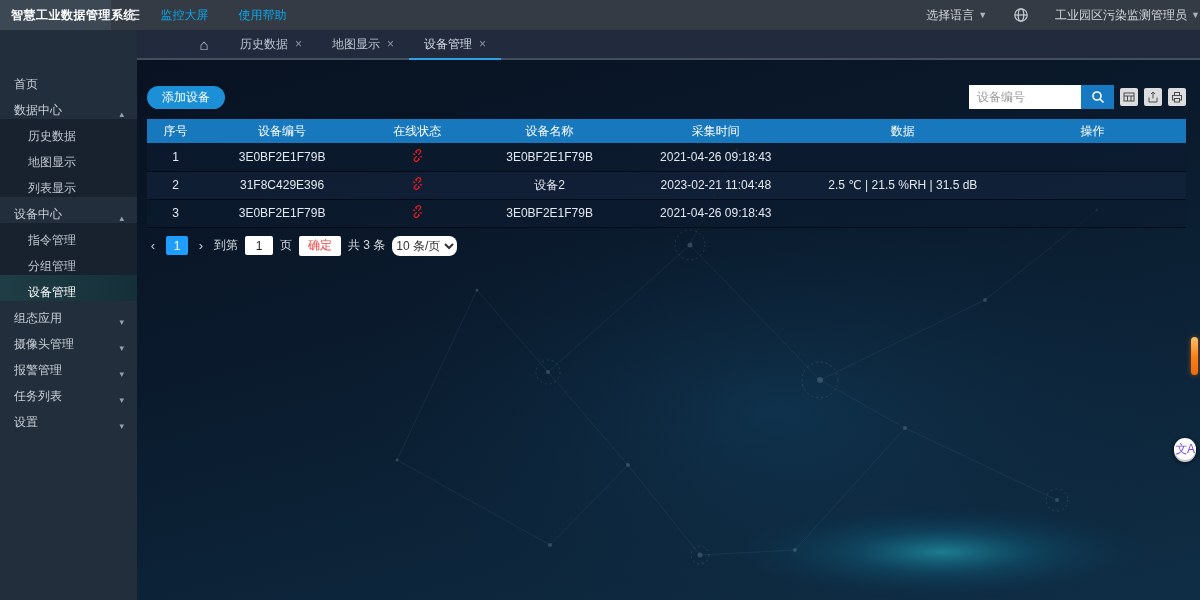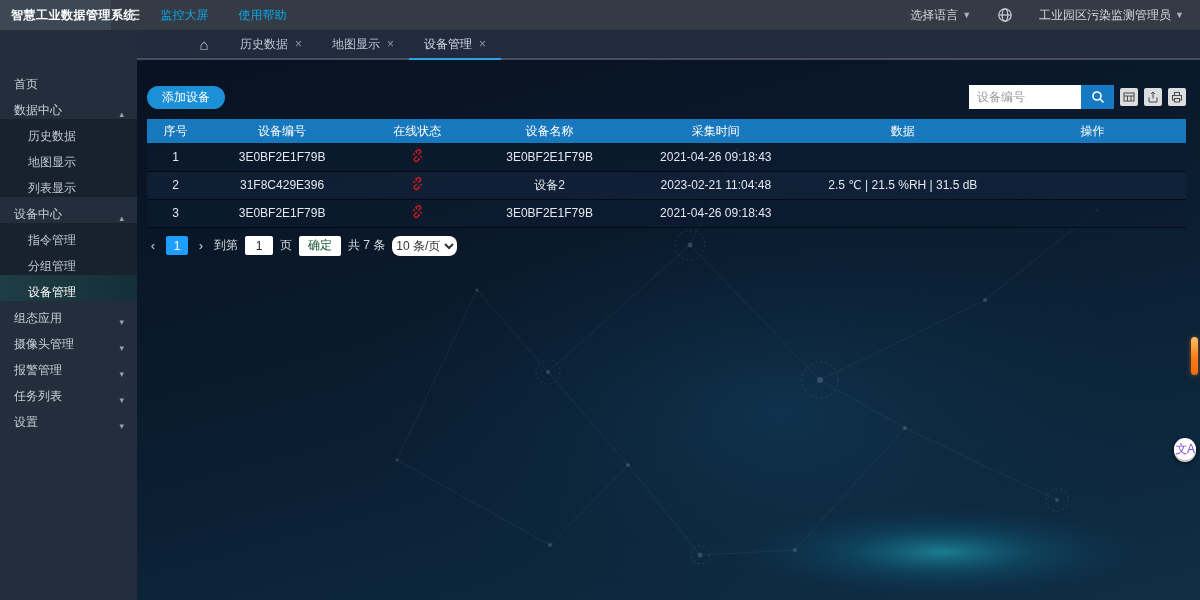--- a/index.html
+++ b/index.html
@@ -6,21 +6,21 @@
   html,body { width:1200px; height:600px; overflow:hidden; }
   body { font-family:"Liberation Sans","DejaVu Sans",sans-serif; background:#0a1626; }
   .app { position:relative; width:1200px; height:600px; overflow:hidden; }
 
   
   .topbar { position:absolute; top:0; left:0; width:1200px; height:30px; background:#343b44; display:flex; align-items:center; z-index:6; }
   .logo { width:111px; height:30px; background:#3c4854; color:#fff; font-size:12px; font-weight:bold; display:flex; align-items:center; padding-left:11px; letter-spacing:.5px; white-space:nowrap; }
   .hamburger { color:#cfd3d8; font-size:14px; margin:0 20px 0 17px; cursor:pointer; line-height:1; }
   .topnav { display:flex; gap:30px; color:#0ea5e9; font-size:12px; }
   .topnav span { cursor:pointer; }
-  .topbar-right { margin-left:auto; display:flex; align-items:flex-start; gap:26px; padding-right:16px; color:#d4d7db; font-size:12px; }
+  .topbar-right { margin-left:auto; display:flex; align-items:flex-start; gap:26px; color:#d4d7db; font-size:12px; }
   .caret { font-size:9px; margin-left:4px; color:#aab1ba; }
   .tr-item { display:flex; align-items:center; cursor:pointer; white-space:nowrap; }
 
   
   .sidebar { position:absolute; top:30px; left:0; width:137px; height:570px; background:#222e3c; padding-top:37px; z-index:5; }
   .side-item { height:26px; display:flex; align-items:flex-end; padding:0 13px 0 14px; color:#c9ced6; font-size:12px; cursor:pointer; }
   .side-item.level2 { padding-left:28px; background:#18222f; color:#bfc6cf; }
   .side-item .arrow { margin-left:auto; font-size:9px; color:#96a0ad; }
   .side-item.active { background:linear-gradient(90deg,#1f3d45,#152f38); color:#fff; }
 
@@ -47,21 +47,21 @@
 
   table.devices { width:100%; border-collapse:collapse; table-layout:fixed; font-size:12px; }
   table.devices th { background:#1878bd; color:#fff; font-weight:normal; height:24px; text-align:center; }
   table.devices td { height:28px; text-align:center; color:#e3e7ee; background:rgba(13,27,49,0.62); border-bottom:1px solid rgba(3,9,20,0.85); }
   table.devices tr:nth-child(even) td { background:rgba(22,38,64,0.55); }
 
   .pager { display:flex; align-items:center; gap:7px; margin-top:8px; color:#d6dae0; font-size:12px; }
   .pg-nav { color:#cfd4da; font-size:13px; width:12px; text-align:center; cursor:pointer; background:none; border:none; }
   .pg-current { width:22px; height:19px; background:#1E9FFF; color:#fff; border-radius:2px; display:flex; align-items:center; justify-content:center; cursor:pointer; }
   .pg-input { width:28px; height:19px; border:none; border-radius:2px; text-align:center; font-size:12px; color:#222; font-family:inherit; outline:none; }
-  .pg-confirm { height:20px; padding:0 9px; border:none; border-radius:2px; background:#fff; color:#14532d; font-size:12px; cursor:pointer; font-family:inherit; }
+  .pg-confirm { height:20px; padding:0 9px; border:none; border-radius:2px; background:#fff; color:#ef4444; font-size:12px; cursor:pointer; font-family:inherit; }
   .pg-select { height:20px; border:none; border-radius:8px; background:#fff; color:#333; font-size:12px; font-family:inherit; outline:none; }
 
   
   .scroll-thumb { position:absolute; right:2px; top:337px; width:7px; height:38px; border-radius:4px;
                   background:linear-gradient(180deg,#fbc267 0%,#f97c16 55%,#ef6c0e 100%); box-shadow:0 0 5px rgba(249,124,22,.55); z-index:8; }
   .float-btn { position:absolute; right:4px; width:22px; height:22px; border-radius:50%; background:#fff; color:#7a4fd0;
                display:flex; align-items:center; justify-content:center; box-shadow:0 1px 4px rgba(0,0,0,.45); z-index:8; cursor:pointer; }
   .fb-ai { top:440px; font-size:12px; }
   .fb-tr { top:438px; font-size:12px; font-weight:normal; letter-spacing:-.5px; }
 </style>
@@ -331,21 +331,21 @@
       </table>
 
       <div class="pager">
         <button class="pg-nav">‹</button>
         <span class="pg-current">1</span>
         <button class="pg-nav">›</button>
         <span>到第</span>
         <input class="pg-input" value="1" style="">
         <span>页</span>
         <button class="pg-confirm">确定</button>
-        <span>共 7 条</span>
+        <span>共 3 条</span>
         <select class="pg-select">
           <option>10 条/页</option>
         </select>
       </div>
     </div>
   </div>
 
   <div class="scroll-thumb"></div>
   <div class="float-btn fb-ai">
     <span>✦⁺</span>

